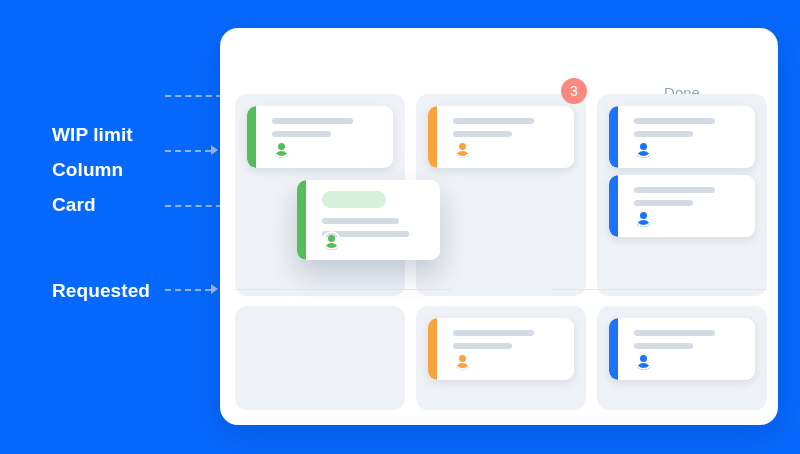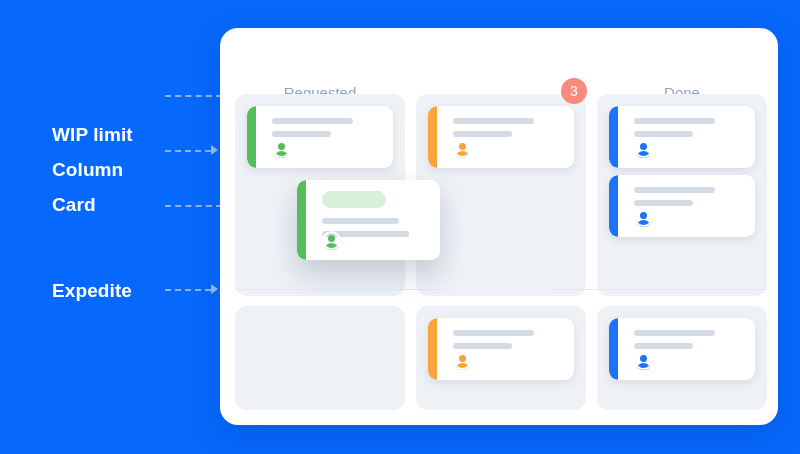--- a/index.html
+++ b/index.html
@@ -177,28 +177,27 @@
   </div>
 
   <div>
     <div class="anno-label" style="top:205px;">Card</div>
     <div class="anno-line" style="left:165px; top:205px; width:57px;"></div>
     <div class="anno-line over" style="left:222px; top:205px; width:57px;"></div>
     <div class="anno-arrow gray" style="left:279px; top:205px;"></div>
   </div>
 
   <div>
-    <div class="anno-label" style="top:291px;">Expedite</div>
+    <div class="anno-label" style="top:291px;">Requested</div>
     <div class="anno-line" style="left:165px; top:289px; width:46px;"></div>
     <div class="anno-arrow" style="left:211px; top:289px;"></div>
   </div>
 
   <div class="board">
 
-    <div class="col-head" style="left:15px; width:170px;">Requested</div>
     <div class="col-head" style="left:377px; width:170px;">Done</div>
 
     <div class="col" style="left:15px;  top:66px; width:170px; height:202px;"></div>
     <div class="col" style="left:196px; top:66px; width:170px; height:202px;"></div>
     <div class="col" style="left:377px; top:66px; width:170px; height:202px;"></div>
 
     <div class="card" style="left:27px; top:78px; width:146px; height:62px;">
       <div class="accent" style="background:#56bd5b;"></div>
       <div class="body">
         <div class="line" style="width:76%;"></div>

